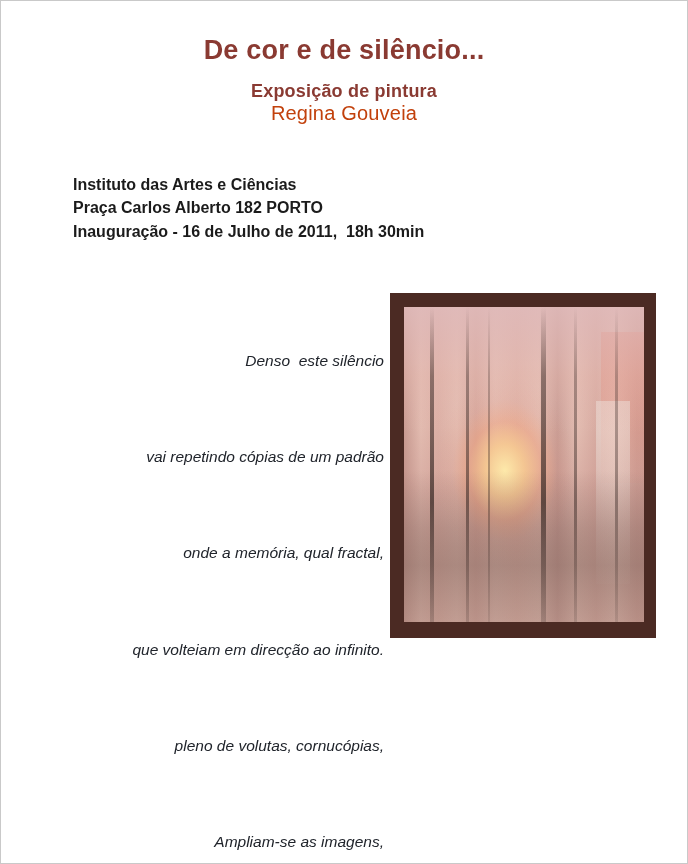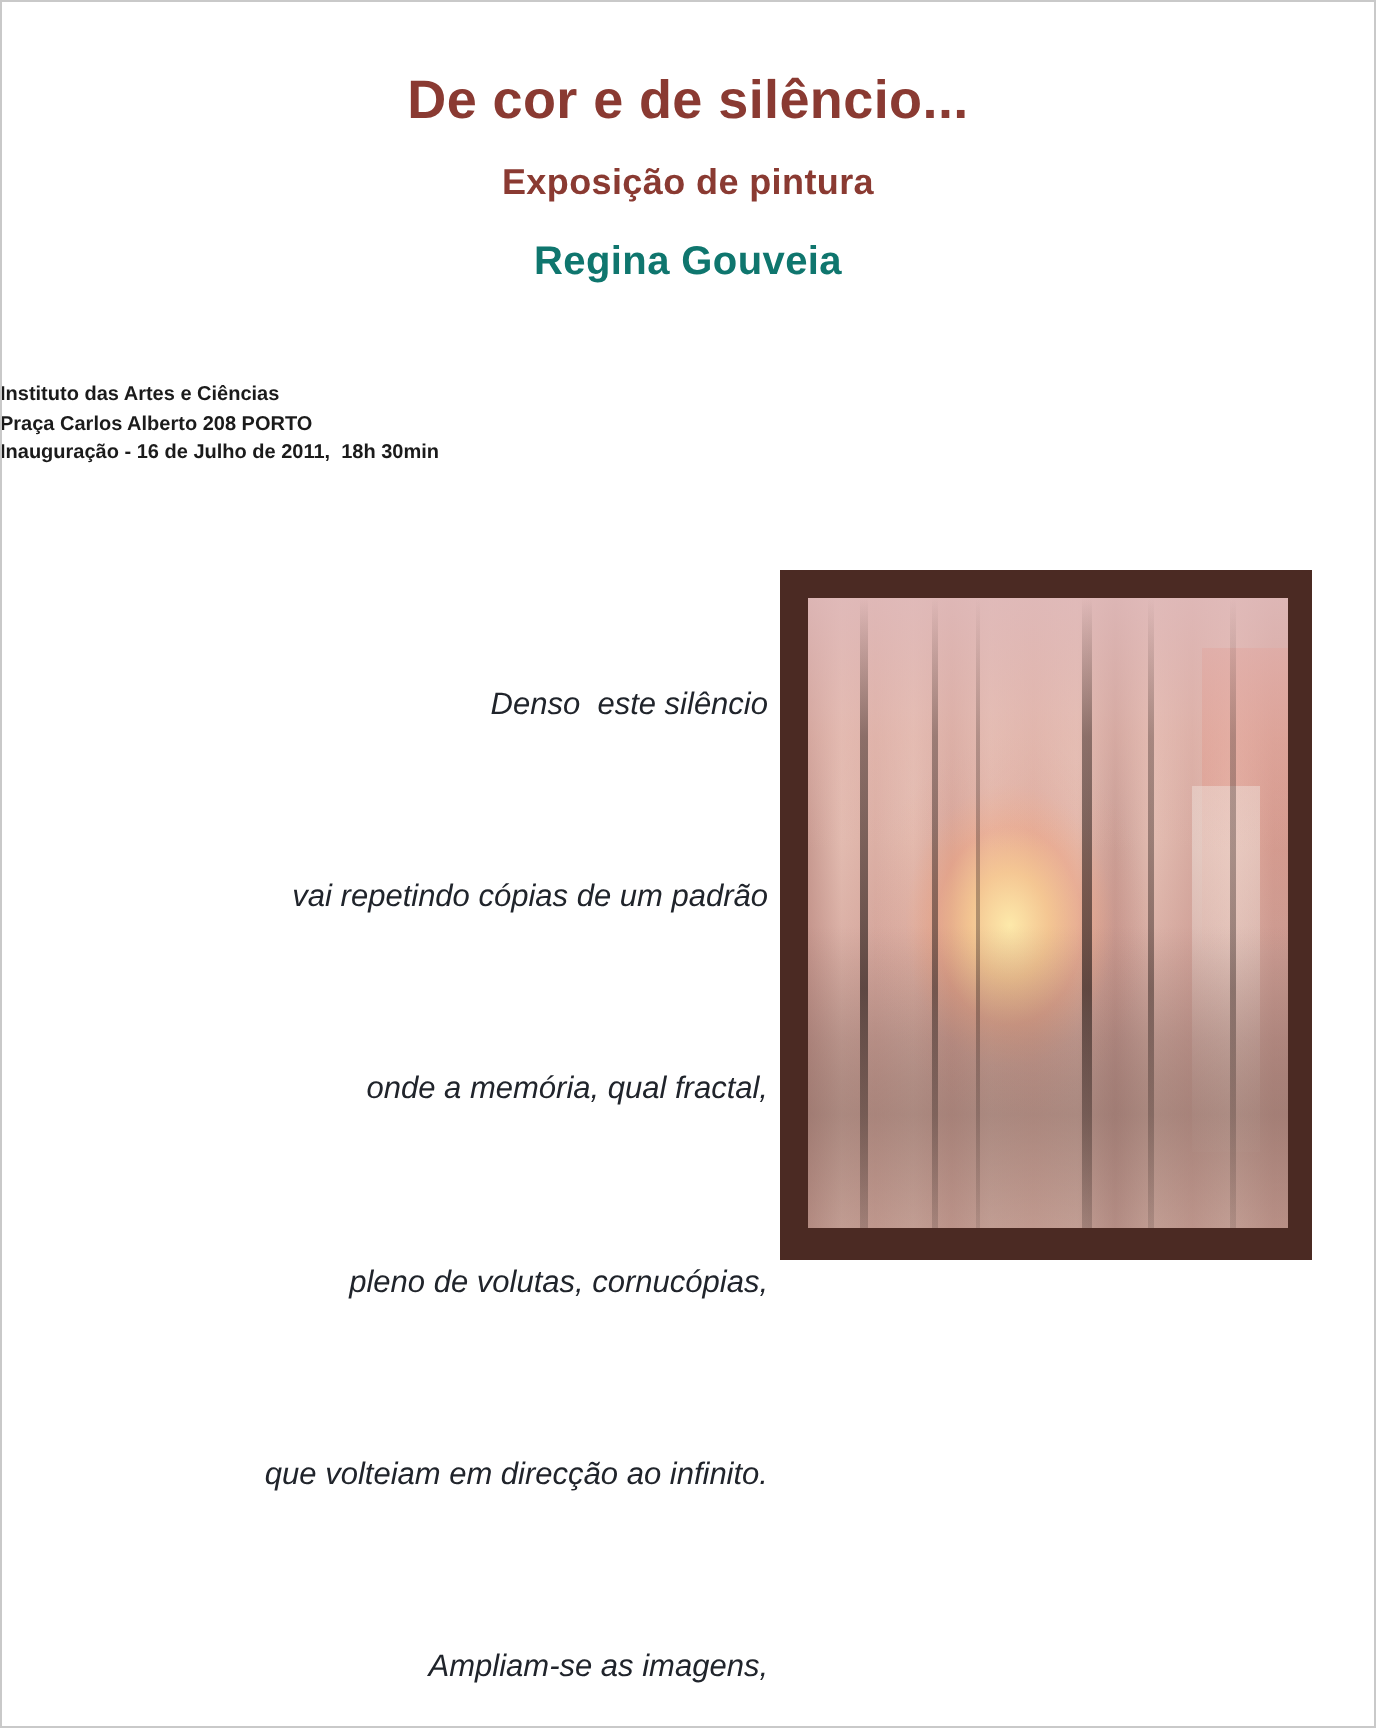--- a/index.html
+++ b/index.html
@@ -43,29 +43,29 @@
   .title-line2 {
     font-size: 18px;
     font-weight: bold;
     color: #8a3a32;
     letter-spacing: 0.2px;
     line-height: 1.25;
     margin-top: 12px;
   }
   .artist-name {
     font-size: 20px;
-    font-weight: bold;
-    color: #0f766e;
-    margin-top: 18px;
+    font-weight: normal;
+    color: #c2410c;
     letter-spacing: 0.2px;
   }
   .venue-block {
     margin-top: 48px;
+    margin-left: 73px;
     color: #1b1b1b;
-    font-size: 10px;
+    font-size: 16px;
     font-weight: bold;
     line-height: 1.45;
   }
   .venue-line {
     white-space: pre;
   }
   .content-row {
     display: flex;
     flex-direction: row;
     align-items: flex-start;
@@ -188,31 +188,31 @@
   <div class="page-border"></div>
 
   <div class="title-block">
     <div class="title-line1">De cor e de silêncio...</div>
     <div class="title-line2">Exposição de pintura</div>
     <div class="artist-name">Regina Gouveia</div>
   </div>
 
   <div class="venue-block">
     <div class="venue-line">Instituto das Artes e Ciências</div>
-    <div class="venue-line">Praça Carlos Alberto 208 PORTO</div>
+    <div class="venue-line">Praça Carlos Alberto 182 PORTO</div>
     <div class="venue-line">Inauguração - 16 de Julho de 2011,  18h 30min</div>
   </div>
 
   <div class="content-row">
     <div class="poem">
       <span class="poem-line">Denso  este silêncio</span>
       <span class="poem-line">vai repetindo cópias de um padrão</span>
       <span class="poem-line">onde a memória, qual fractal,</span>
+      <span class="poem-line">que volteiam em direcção ao infinito.</span>
       <span class="poem-line">pleno de volutas, cornucópias,</span>
-      <span class="poem-line">que volteiam em direcção ao infinito.</span>
       <span class="poem-line">Ampliam-se as imagens,</span>
       
       
       
       
       
       
       
       
       

